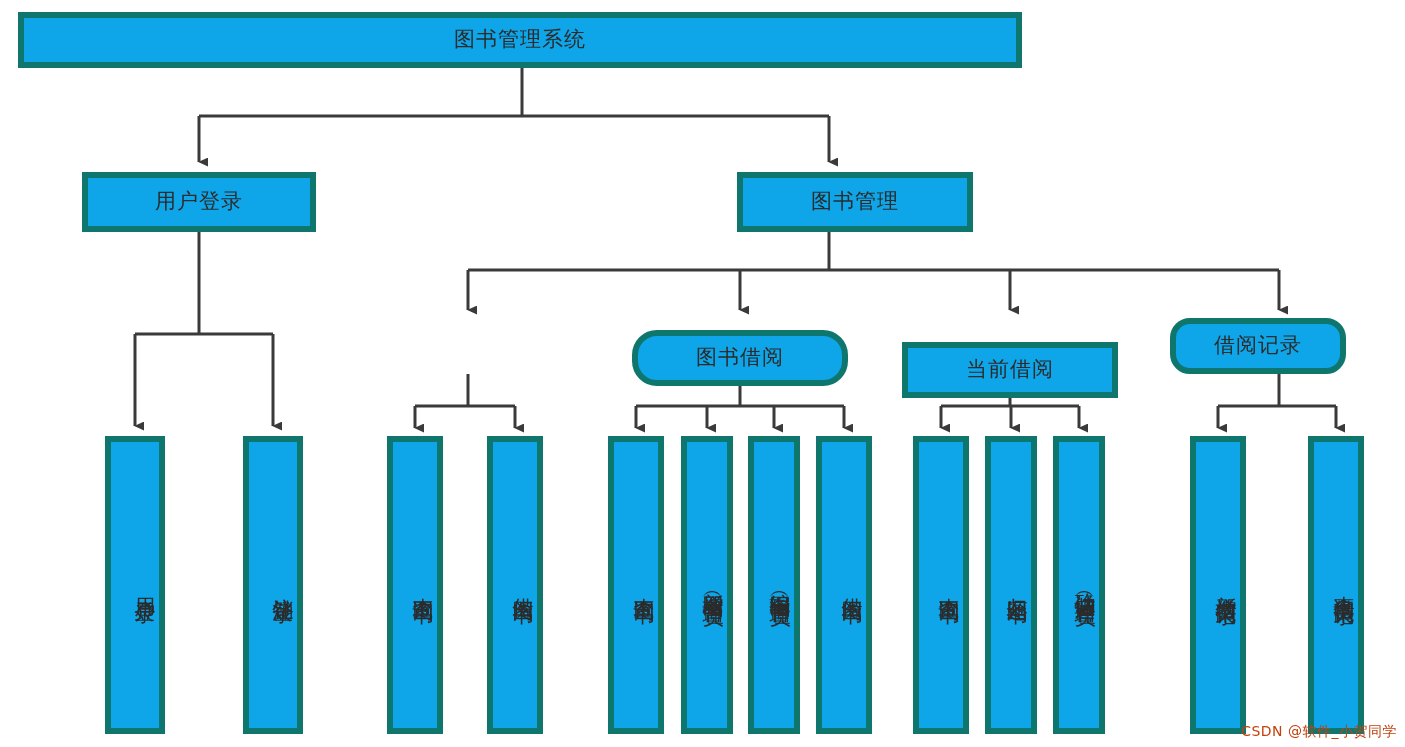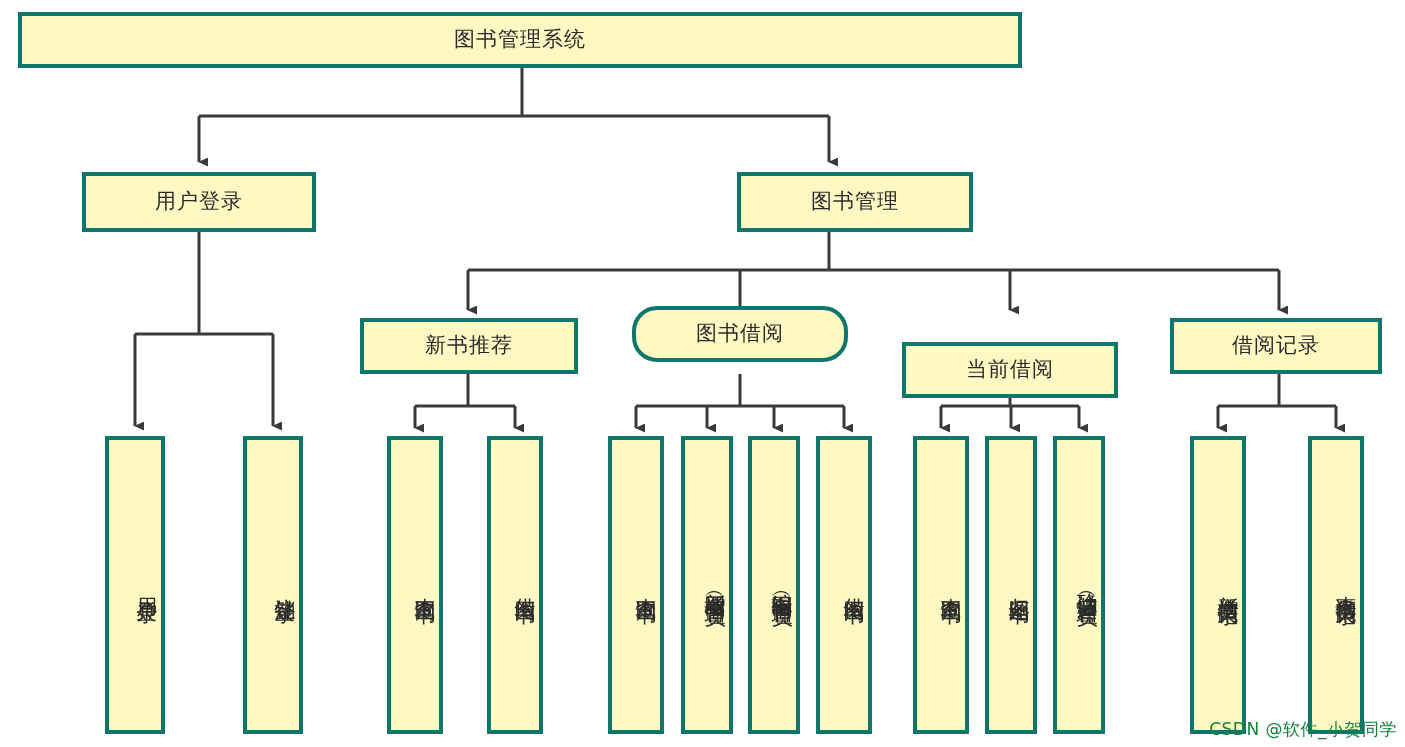--- a/index.html
+++ b/index.html
@@ -18,22 +18,22 @@
   #connector-layer {
     position: absolute;
     left: 0;
     top: 0;
     width: 1405px;
     height: 747px;
   }
   .node {
     position: absolute;
     box-sizing: border-box;
-    border: 4px solid #0f766e;
-    background: #fef9c3;
+    border: 6px solid #0f766e;
+    background: #0ea5e9;
     display: flex;
     align-items: center;
     justify-content: center;
     color: #2b2b2b;
     z-index: 2;
   }
   .node.horizontal {
     font-size: 21px;
     letter-spacing: 1px;
     line-height: 1.1;
@@ -52,22 +52,22 @@
     text-orientation: upright;
   }
   .node-label {
     display: block;
     white-space: pre-wrap;
   }
   #watermark {
     position: absolute;
     right: 8px;
     bottom: 6px;
-    font-size: 17px;
-    color: #15803d;
+    font-size: 14px;
+    color: #c2410c;
     letter-spacing: 0.5px;
     z-index: 3;
     white-space: nowrap;
   }
 </style>
 </head>
 <body>
 
 <div id="diagram-root">
 
@@ -126,30 +126,27 @@
     <span class="node-label">图书管理系统</span>
   </div>
 
   <div class="node horizontal" style="left:82px; top:172px; width:234px; height:60px;">
     <span class="node-label">用户登录</span>
   </div>
   <div class="node horizontal" style="left:712px; top:172px; width:236px; height:60px;margin-left:25px;">
     <span class="node-label">图书管理</span>
   </div>
 
-  <div class="node horizontal" style="left:360px; top:318px; width:218px; height:56px;">
-    <span class="node-label">新书推荐</span>
-  </div>
-  <div class="node horizontal" style="left:632px; top:306px; width:216px; height:56px;border-radius:25px;">
+  <div class="node horizontal" style="left:632px; top:330px; width:216px; height:56px;border-radius:25px;">
     <span class="node-label">图书借阅</span>
   </div>
   <div class="node horizontal" style="left:902px; top:318px; width:216px; height:56px;margin-top:24px;">
     <span class="node-label">当前借阅</span>
   </div>
-  <div class="node horizontal" style="left:1170px; top:318px; width:212px; height:56px;">
+  <div class="node horizontal" style="left:1170px; top:318px; width:176px; height:56px;border-radius:20px;">
     <span class="node-label">借阅记录</span>
   </div>
 
   <div class="node vertical" style="left:105px; top:436px; width:60px; height:298px;">
     <span class="node-label">用户登录</span>
   </div>
   <div class="node vertical" style="left:243px; top:436px; width:60px; height:298px;">
     <span class="node-label">注销登录</span>
   </div>
 

